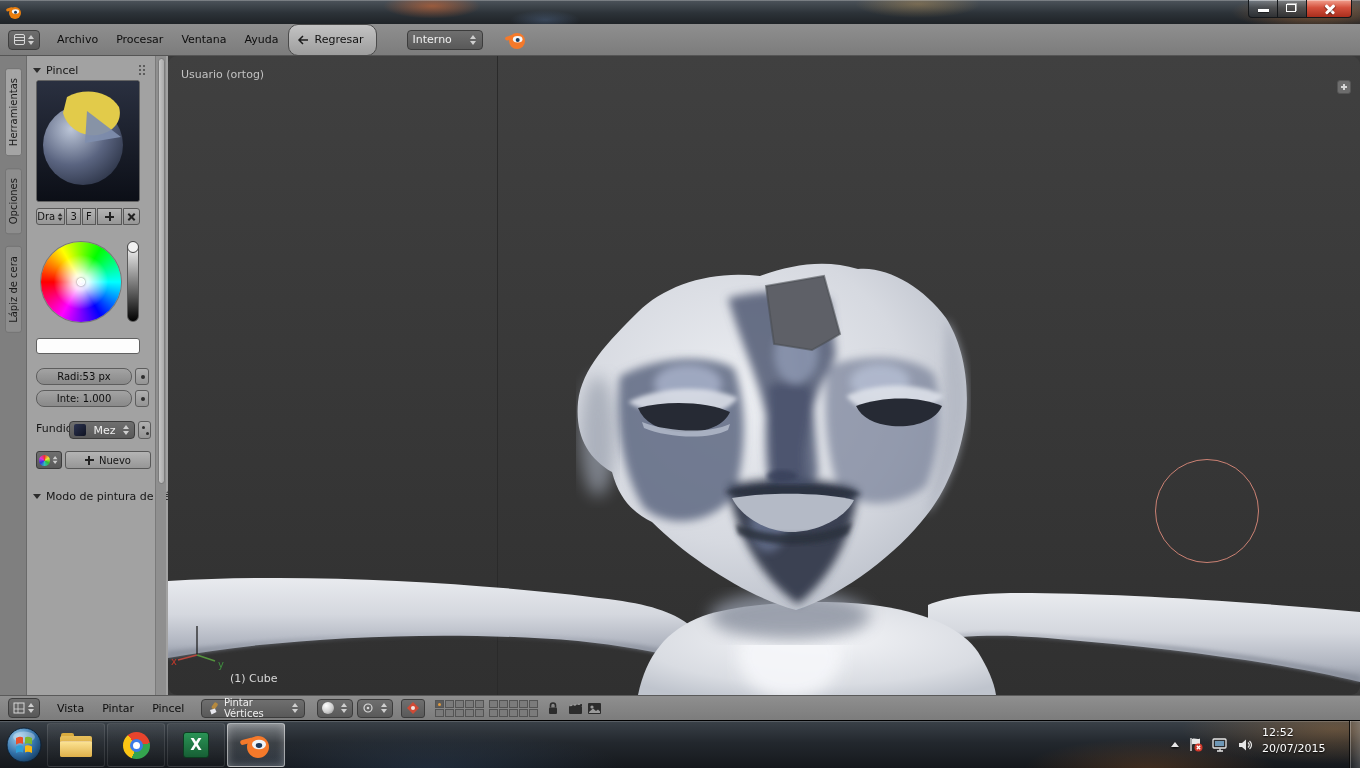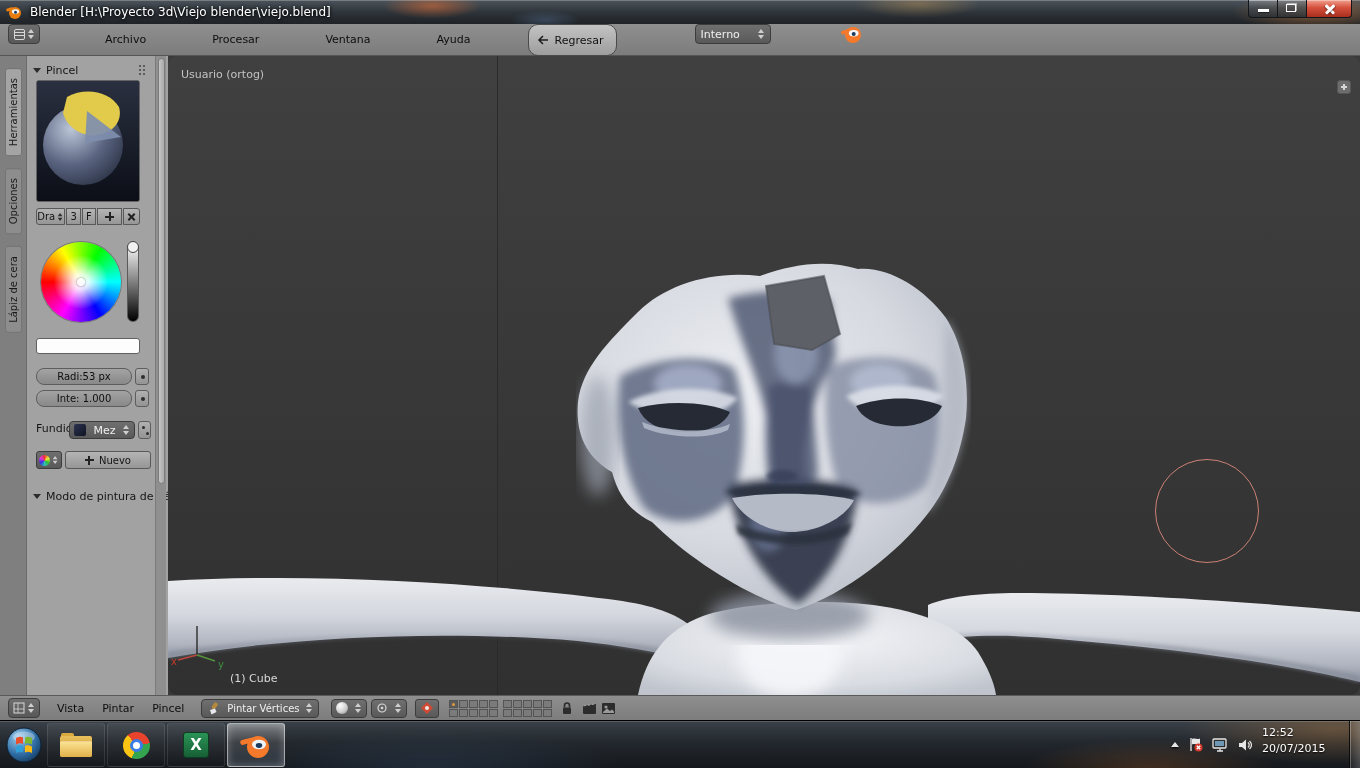--- a/index.html
+++ b/index.html
@@ -28,21 +28,21 @@
   .wb-close{width:46px;border-radius:0 0 4px 0;
     background:linear-gradient(180deg,#f2a08e,#d4503c 45%,#a92e1d);}
   .g-min{position:absolute;left:9px;bottom:5px;width:11px;height:3px;background:#fff;box-shadow:0 1px 1px #0008;}
   .g-max{position:absolute;left:8px;top:4px;width:10px;height:8px;border:1px solid #fff;box-shadow:1px -1px 0 #ffffff88;}
   .g-x1,.g-x2{position:absolute;left:17px;top:8px;width:12px;height:2.5px;background:#fff;border-radius:1px;box-shadow:0 1px 1px #0006;}
   .g-x1{transform:rotate(45deg);} .g-x2{transform:rotate(-45deg);}
 
   
   .infobar{position:absolute;left:0;top:24px;width:100%;height:32px;
     background:linear-gradient(180deg,#8f8f8f,#7c7c7c);
-    border-bottom:1px solid #555;display:flex;align-items:flex-start;padding-left:8px;gap:48px;}
+    border-bottom:1px solid #555;display:flex;align-items:center;padding-left:8px;}
   .etype{width:32px;height:20px;border-radius:4px;border:1px solid #3f3f3f;
     background:linear-gradient(180deg,#6e6e6e,#585858);display:flex;align-items:center;
     justify-content:center;gap:3px;margin-right:8px;flex:none;}
   .etype .glyph{width:11px;height:11px;border:1px solid #d8d8d8;border-radius:2px;
     background:linear-gradient(180deg,transparent 2px,#d8d8d8 2px,#d8d8d8 3px,transparent 3px,transparent 5px,#d8d8d8 5px,#d8d8d8 6px,transparent 6px);}
   .arr{display:inline-block;width:7px;height:10px;position:relative;flex:none;}
   .arr::before,.arr::after{content:"";position:absolute;left:0;border-left:3.5px solid transparent;border-right:3.5px solid transparent;}
   .arr::before{top:0;border-bottom:4px solid #cfcfcf;}
   .arr::after{bottom:0;border-top:4px solid #cfcfcf;}
   .arr.dark::before{border-bottom-color:#2e2e2e;} .arr.dark::after{border-top-color:#2e2e2e;}
@@ -142,21 +142,21 @@
   .plus2::after{content:"";position:absolute;left:0;top:2px;width:6px;height:2px;background:#d5d5d5;}
   .bcursor{position:absolute;left:987px;top:403px;width:104px;height:104px;border-radius:50%;
     border:1.5px solid rgba(219,138,122,.9);}
   .axis{position:absolute;left:0;top:552px;}
   .axis text{font-size:10px;font-family:"DejaVu Sans",sans-serif;}
 
   
   .v3dheader{position:absolute;left:0;top:695px;width:100%;height:25px;
     background:linear-gradient(180deg,#8f8f8f,#7c7c7c);border-top:1px solid #5a5a5a;
     display:flex;align-items:center;padding-left:8px;}
-  .dd-mode{margin-left:8px;width:118px;justify-content:space-between;height:19px;}
+  .dd-mode{margin-left:8px;width:104px;justify-content:space-between;height:19px;}
   .dd-small{margin-left:12px;width:36px;justify-content:space-between;height:19px;padding:0 4px;}
   .sphere{width:12px;height:12px;border-radius:50%;flex:none;
     background:radial-gradient(circle at 35% 30%,#fff,#cfcfcf 55%,#848484);}
   .hbtn{margin-left:8px;width:24px;height:19px;border:1px solid #3c3c3c;border-radius:3px;
     background:linear-gradient(180deg,#6f6f6f,#595959);display:flex;align-items:center;justify-content:center;flex:none;}
   .layers{margin-left:10px;display:grid;grid-template-columns:repeat(5,9px);grid-template-rows:repeat(2,8px);gap:1px;flex:none;}
   .layers + .layers{margin-left:5px;}
   .lc{background:#7b7b7b;border:1px solid #545454;position:relative;}
   .lc.on{background:#5c5c5c;}
   .lc.on::after{content:"";position:absolute;left:2px;top:2px;width:3px;height:3px;border-radius:50%;background:#e29a3c;}
@@ -204,21 +204,20 @@
 
 <div class="screen">
 
   <div class="titlebar">
     <svg class="tb-logo" width="16" height="16">
       <rect x="0" y="4" width="7" height="3" rx="1.5" fill="#e87d0d" transform="rotate(-18 3 5)"></rect>
       <circle cx="9" cy="9" r="6" fill="#e87d0d"></circle>
       <ellipse cx="9.5" cy="7.6" rx="3.6" ry="2.4" fill="#f2f6fa"></ellipse>
       <circle cx="9.5" cy="8.2" r="1.5" fill="#1b3a5c"></circle>
     </svg>
-    <span class="tb-title">Blender [H:\Proyecto 3d\Viejo blender\viejo.blend]</span>
     <div class="winbtns">
       <div class="wb wb-min">
           <span class="g-min"></span>
         </div>
       <div class="wb wb-max">
           <span class="g-max"></span>
         </div>
       <div class="wb wb-close">
           <span class="g-x1"></span>
           <span class="g-x2"></span>

